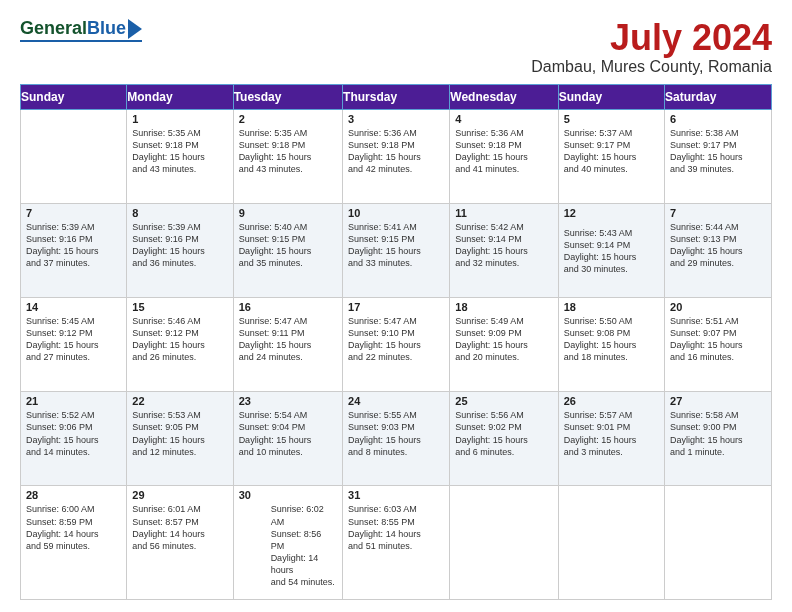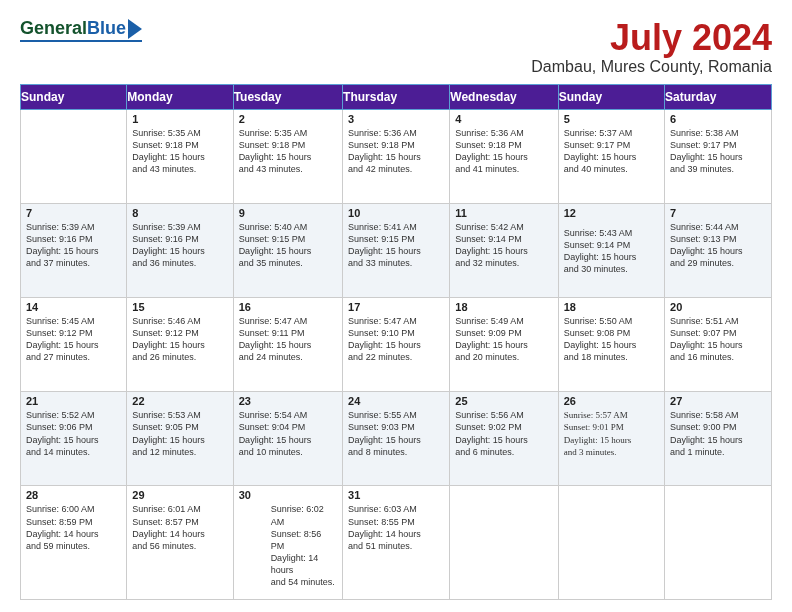--- a/index.html
+++ b/index.html
@@ -325,21 +325,21 @@
           </td>
           <td>
             <span class="day-number">25</span>
             <div class="cell-info" style="white-space: pre-line;">Sunrise: 5:56 AM
 Sunset: 9:02 PM
 Daylight: 15 hours
 and 6 minutes.</div>
           </td>
           <td>
             <span class="day-number">26</span>
-            <div class="cell-info" style="white-space: pre-line; font-family: Liberation Serif, serif;">Sunrise: 5:57 AM
+            <div class="cell-info" style="white-space: pre-line;">Sunrise: 5:57 AM
 Sunset: 9:01 PM
 Daylight: 15 hours
 and 3 minutes.</div>
           </td>
           <td>
             <span class="day-number">27</span>
             <div class="cell-info" style="white-space: pre-line;">Sunrise: 5:58 AM
 Sunset: 9:00 PM
 Daylight: 15 hours
 and 1 minute.</div>

